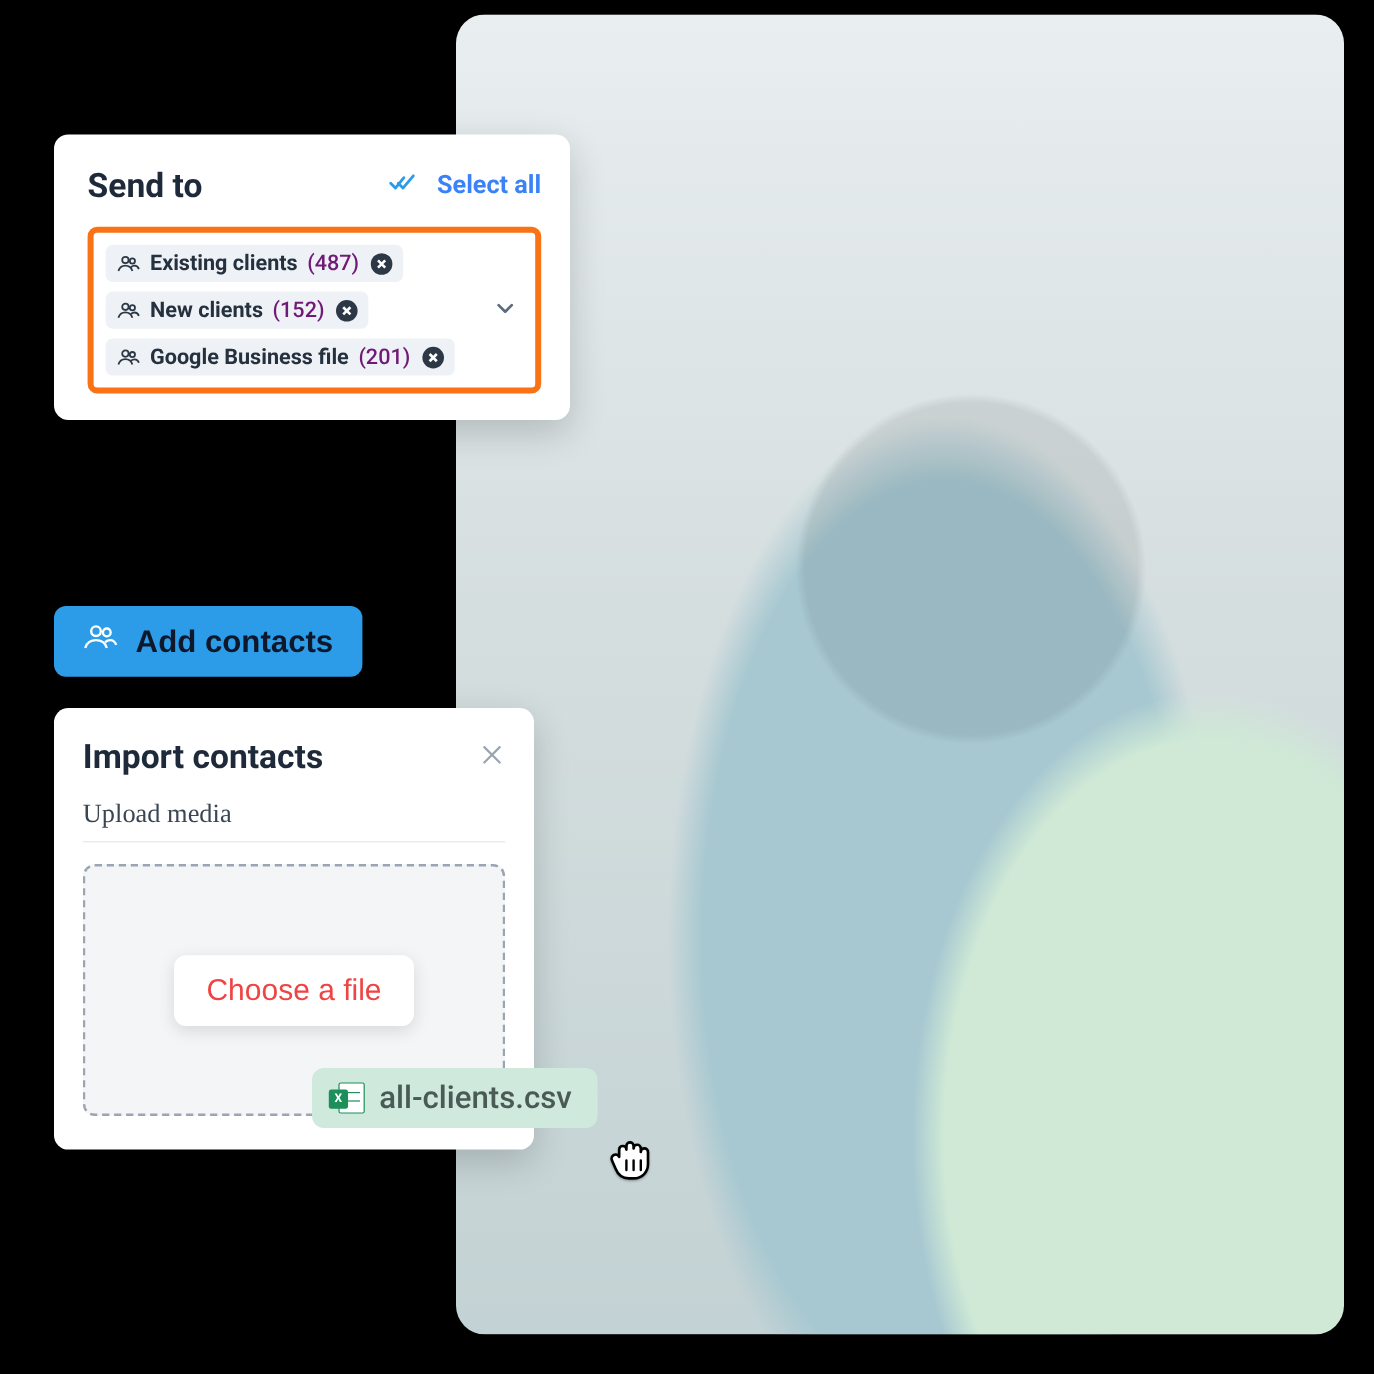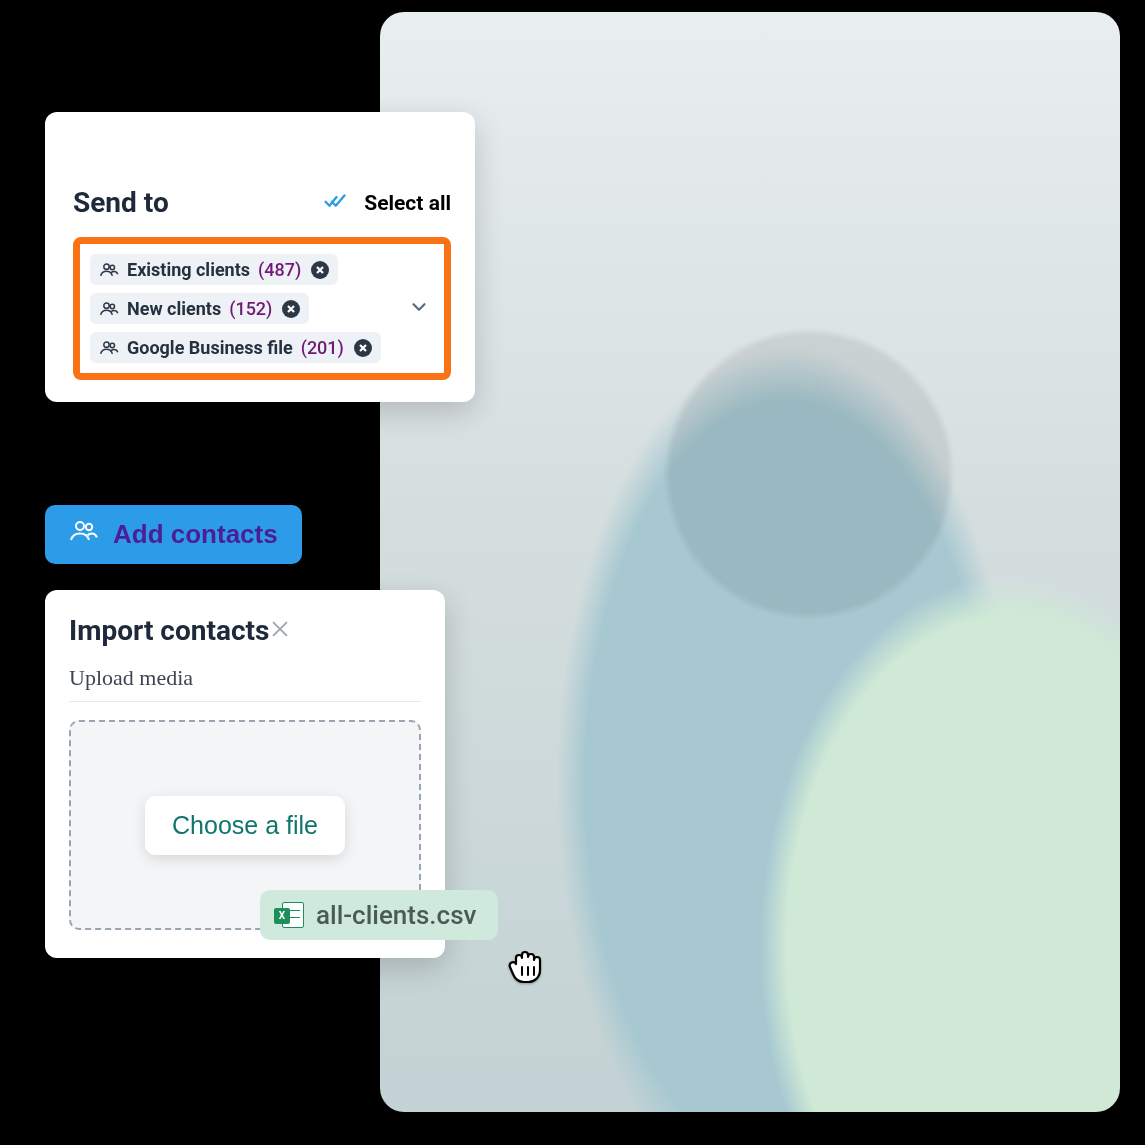--- a/index.html
+++ b/index.html
@@ -35,34 +35,33 @@
     width: 430px;
     background: #fff;
     border-radius: 12px;
     box-shadow: 0 10px 30px rgba(0,0,0,0.18);
     padding: 26px 24px 22px 28px;
     z-index: 5;
   }
   .send-header {
     display: flex; justify-content: space-between; align-items: center;
     margin-bottom: 18px;
-    margin-top: 48px;
   }
   .send-title {
     font-size: 28px; font-weight: 700; color: #1E2A3A;
   }
   .select-all {
     display: inline-flex; align-items: flex-start; gap: 18px;
-    color: #000000; font-weight: 700; font-size: 21px;
+    color: #3b82f6; font-weight: 700; font-size: 21px;
     cursor: pointer;
   }
   .select-all svg { width: 22px; height: 18px; }
 
   .chip-box {
-    border: 7px solid #f97316;
+    border: 5px solid #f97316;
     border-radius: 8px;
     padding: 10px 48px 10px 10px;
     position: relative;
     display: flex; flex-direction: column; gap: 8px; align-items: flex-start;
   }
   .chip-box .chevron {
     position: absolute; right: 14px; top: 50%; transform: translateY(-50%);
     color: #5B6B7B;
   }
   .chip-box .chevron svg { width: 22px; height: 22px; }
@@ -83,21 +82,21 @@
     margin-left: 2px; cursor:pointer;
   }
   .chip .close-btn svg { width: 10px; height: 10px; stroke: #fff; stroke-width: 2.2; }
 
   
   .add-contacts-btn {
     position: absolute;
     top: 505px;
     left: 45px;
     background: #2C9CE8;
-    color: #4c1d95;
+    color: #0f172a;
     border: none;
     border-radius: 10px;
     padding: 14px 24px;
     font-size: 26px; font-weight: 700;
     display: inline-flex; align-items: flex-end; gap: 14px;
     cursor: pointer;
     z-index: 5;
     box-shadow: 0 2px 6px rgba(0,0,0,0.18);
   }
   .add-contacts-btn svg { width: 30px; height: 24px; }
@@ -108,39 +107,39 @@
     top: 590px;
     left: 45px;
     width: 400px;
     background: #fff;
     border-radius: 12px;
     box-shadow: 0 10px 30px rgba(0,0,0,0.18);
     padding: 24px 24px 28px 24px;
     z-index: 5;
   }
   .import-header {
-    display: flex; align-items: center;
+    display: flex; justify-content: space-between; align-items: center;
   }
   .import-title { font-size: 28px; font-weight: 700; color: #1E2A3A; }
   .import-close { color: #9AA5B1; cursor: pointer; }
   .import-close svg { width: 22px; height: 22px; stroke-width: 2; }
   .upload-label { font-size: 22px; color: #3B4653; margin: 18px 0 10px 0; font-weight: 400; font-family: Liberation Serif, serif; }
   .divider { border-top: 1px solid #E3E8ED; margin-bottom: 18px; }
 
   .dropzone {
     border: 2.5px dashed #9AA5B1;
     background: #F3F5F7;
     border-radius: 10px;
     height: 210px;
     display: flex; align-items: center; justify-content: center;
     position: relative;
   }
   .choose-btn {
     background: #fff; border: 1px solid #fff; border-radius: 10px;
-    font-size: 25px; font-weight: 500; color: #0f766e;
+    font-size: 25px; font-weight: 500; color: #ef4444;
     padding: 14px 26px; cursor: pointer;
     box-shadow: 0 4px 14px rgba(0,0,0,0.12);
   }
 
   
   .file-pill {
     position: absolute;
     top: 890px;
     left: 260px;
     background: #CFE9DC;

